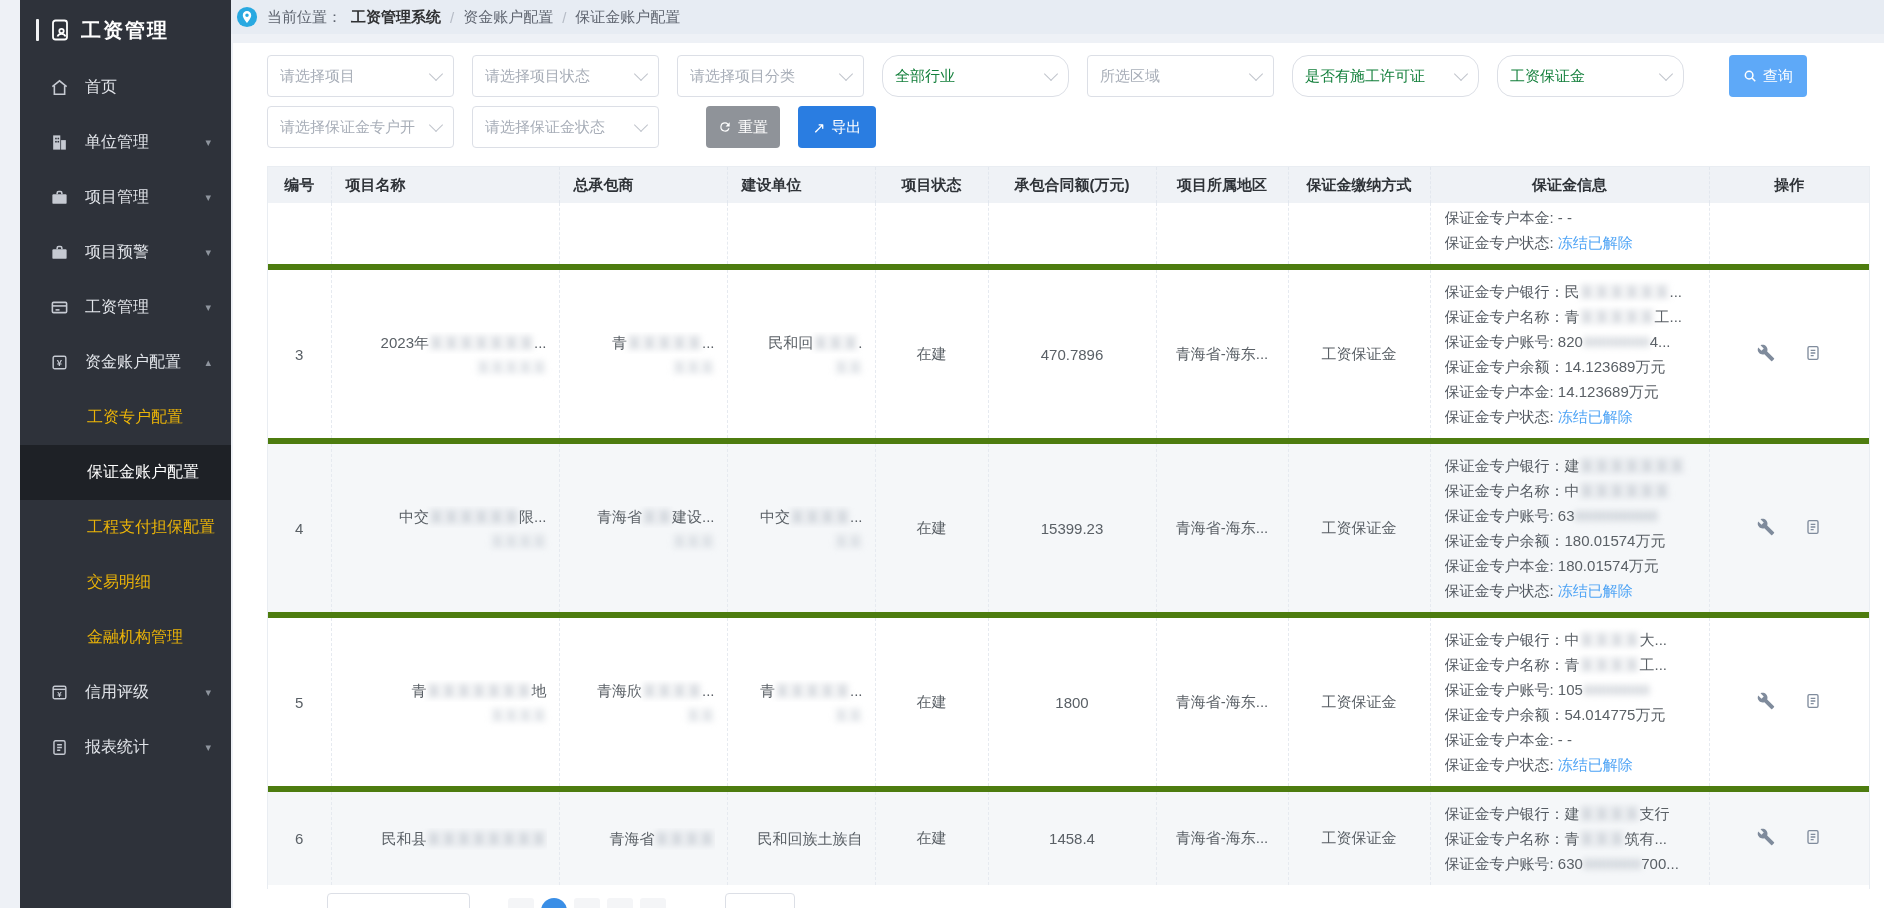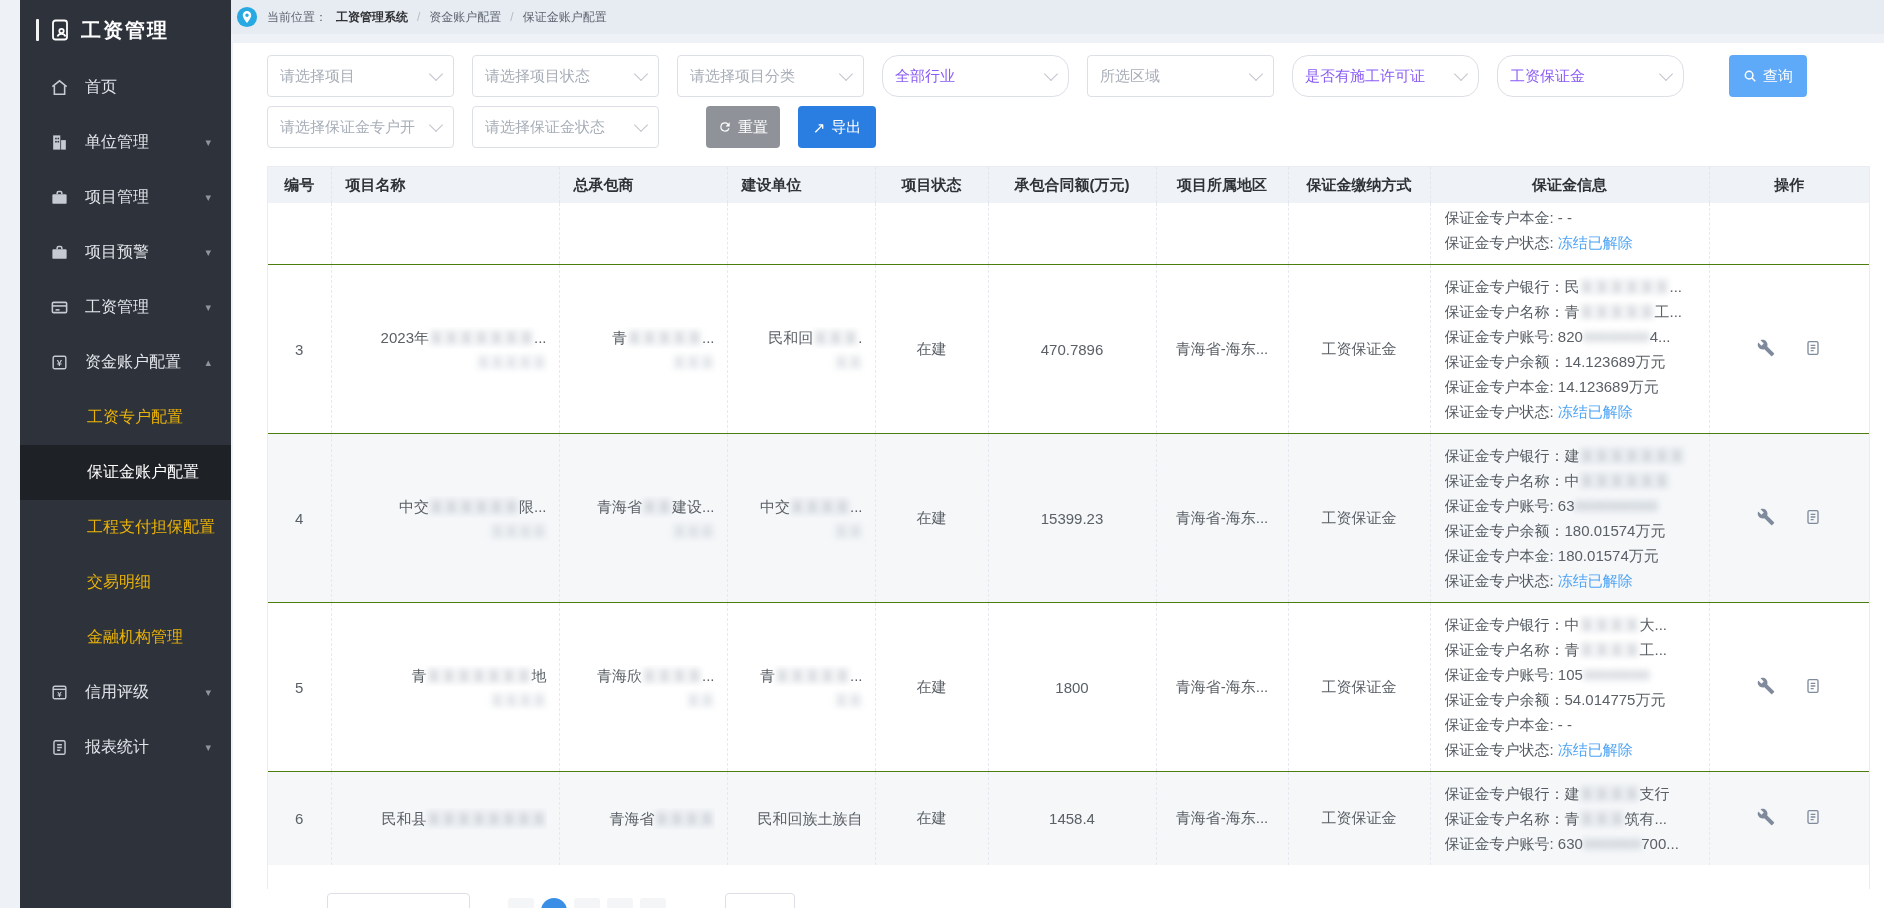--- a/index.html
+++ b/index.html
@@ -11,49 +11,49 @@
   .logo .vbar{width:3px;height:22px;background:#f2f3f5;border-radius:1px;}
   .logo-title{font-size:20px;font-weight:700;letter-spacing:2px;}
   .menu-item{height:55px;display:flex;align-items:center;padding:0 20px 0 30px;color:#e2e5ea;font-size:16px;cursor:pointer;}
   .menu-item .micon{width:22px;margin-right:13px;display:flex;align-items:center;}
   .menu-item .mlbl{flex:1;}
   .caret{color:#8f959e;font-size:11px;}
   .submenu-item{height:55px;display:flex;align-items:center;padding-left:67px;color:#eab308;font-size:16px;cursor:pointer;}
   .submenu-item.active{background:#1e2126;color:#ffffff;}
   
   .breadcrumb{position:absolute;left:211px;top:0;right:0;height:34px;background:#e7ecf3;
-              display:flex;align-items:center;padding-left:25px;font-size:12px;color:#5f6570;gap:9px;}
+              display:flex;align-items:center;padding-left:25px;font-size:15px;color:#5f6570;gap:9px;}
   .bc-root{font-weight:700;color:#303133;}
   .bc-sep{color:#b6bcc6;}
   
   .card{position:absolute;left:233px;top:43px;width:1651px;height:880px;background:#fff;
         padding:12px 0 0 34px;box-sizing:border-box;}
   .frow{display:flex;align-items:center;margin-bottom:9px;}
   .sel{width:187px;height:42px;border:1px solid #dcdfe6;border-radius:4px;background:#fff;
        display:flex;align-items:center;justify-content:space-between;padding:3px 12px;
        font-size:15px;color:#a8aeb8;box-sizing:border-box;margin-right:18px;cursor:pointer;white-space:nowrap;overflow:hidden;}
   .sel .ph{overflow:hidden;text-overflow:ellipsis;}
-  .sel.val{color:#8b5cf6;border-radius:16px;}
+  .sel.val{color:#15803d;border-radius:16px;}
   .chev{min-width:9px;width:9px;height:9px;border-right:1.5px solid #c0c4cc;border-bottom:1.5px solid #c0c4cc;
         transform:rotate(45deg);margin-top:-5px;margin-left:6px;}
   .btn{height:42px;border-radius:4px;color:#fff;font-size:15px;display:flex;align-items:center;
        justify-content:center;gap:6px;border:none;cursor:pointer;}
   .btn-search{background:#5ea9f8;width:78px;margin-left:27px;}
   .btn-reset{background:#8f9399;width:74px;margin-left:29px;}
   .btn-export{background:#2a7de1;width:78px;margin-left:18px;}
   .btn .aicon{font-size:15px;line-height:1;}
   
   .table-wrap{margin-top:18px;width:1603px;height:723px;overflow:hidden;
               border:1px solid #e9edf2;border-bottom:none;box-sizing:border-box;}
   table{border-collapse:collapse;table-layout:fixed;width:1601px;}
   th{height:36px;background:#eff2f6;font-size:15px;color:#2f3338;font-weight:700;
      border-right:1px dashed #e2e7ee;padding:0 8px;box-sizing:border-box;}
   th:last-child{border-right:none;}
   th.h-left{text-align:left;padding-left:14px;}
-  td{border-right:1px dashed #e6eaf0;border-top:1px solid #4d7c0f;font-size:15px;color:#5a6066;
+  td{border-right:1px dashed #e6eaf0;border-top:6px solid #4d7c0f;font-size:15px;color:#5a6066;
      vertical-align:middle;padding:9px 12px;box-sizing:border-box;}
   td:last-child{border-right:none;}
   tr:first-child td{border-top:none;}
   tr.stripe{background:#f5f7f9;}
   tr.rpartial td{height:60px;padding-top:2px;vertical-align:top;}
   .c-center{text-align:center;}
   .c-left{text-align:right;padding-left:14px;}
   .cl1{line-height:22px;white-space:nowrap;overflow:hidden;}
   .line2{margin-top:5px;font-size:14px;color:#c3c9d1;filter:blur(3px);}
   .c-dep{padding:9px 6px 9px 14px;}

